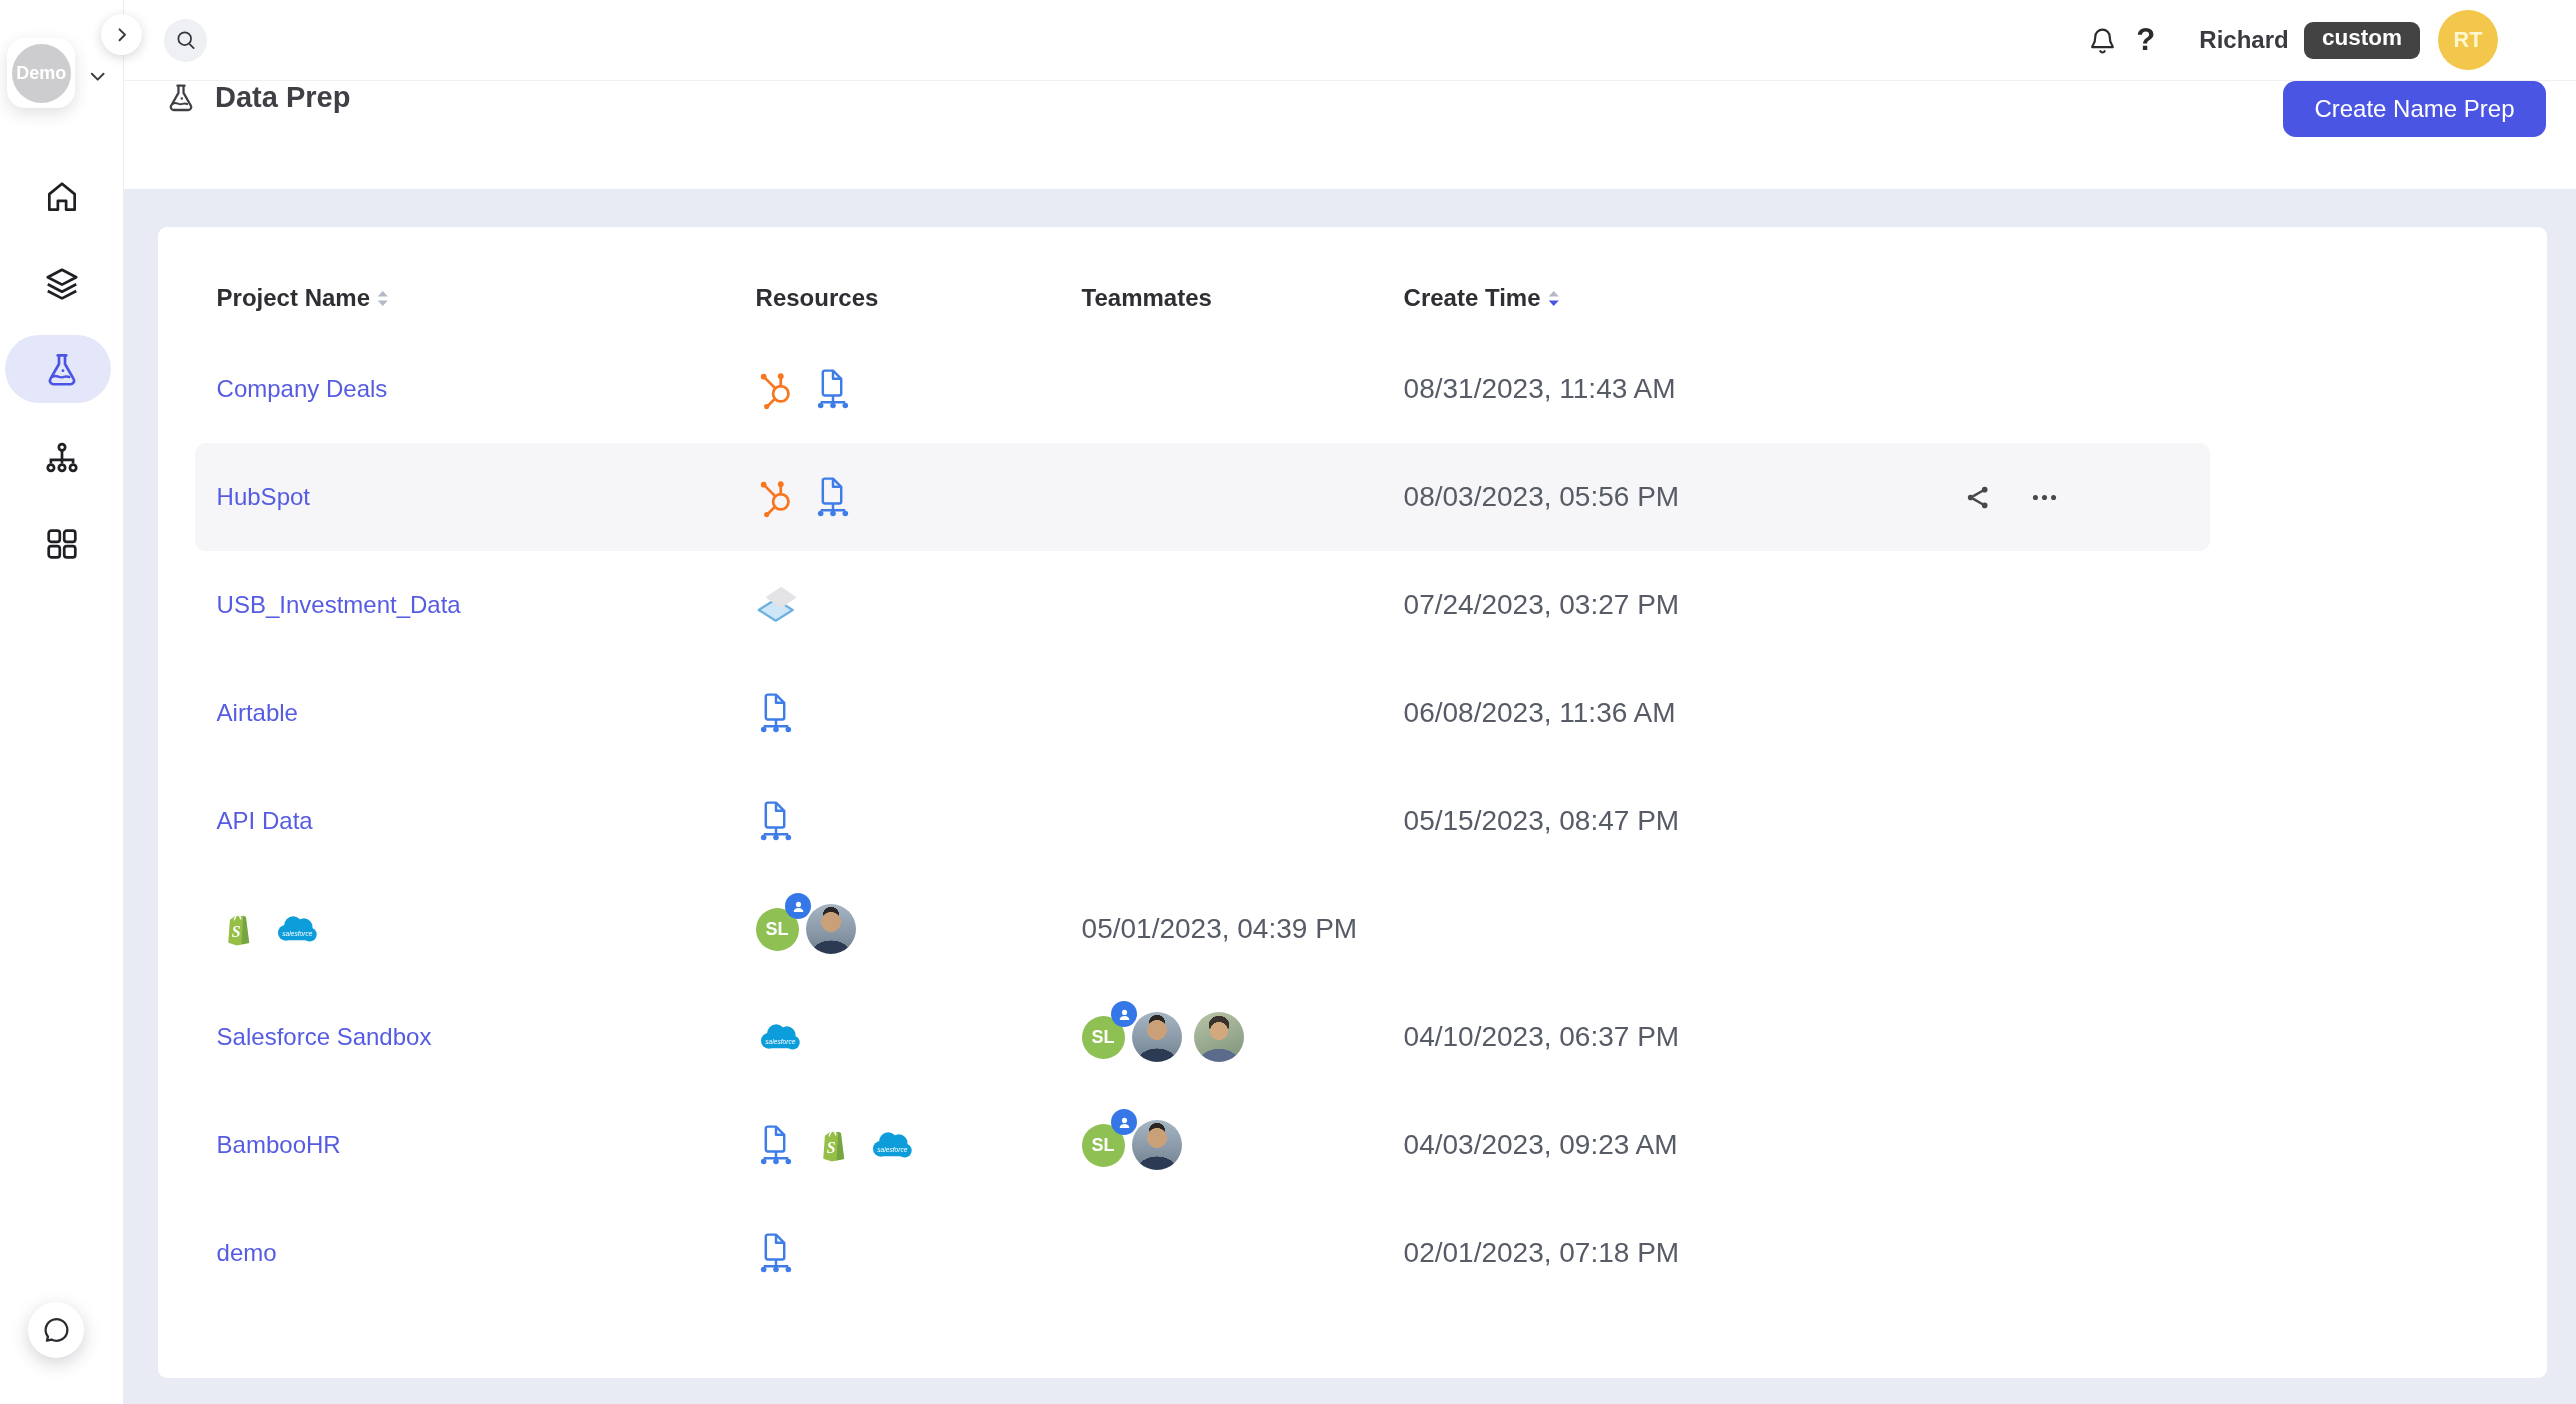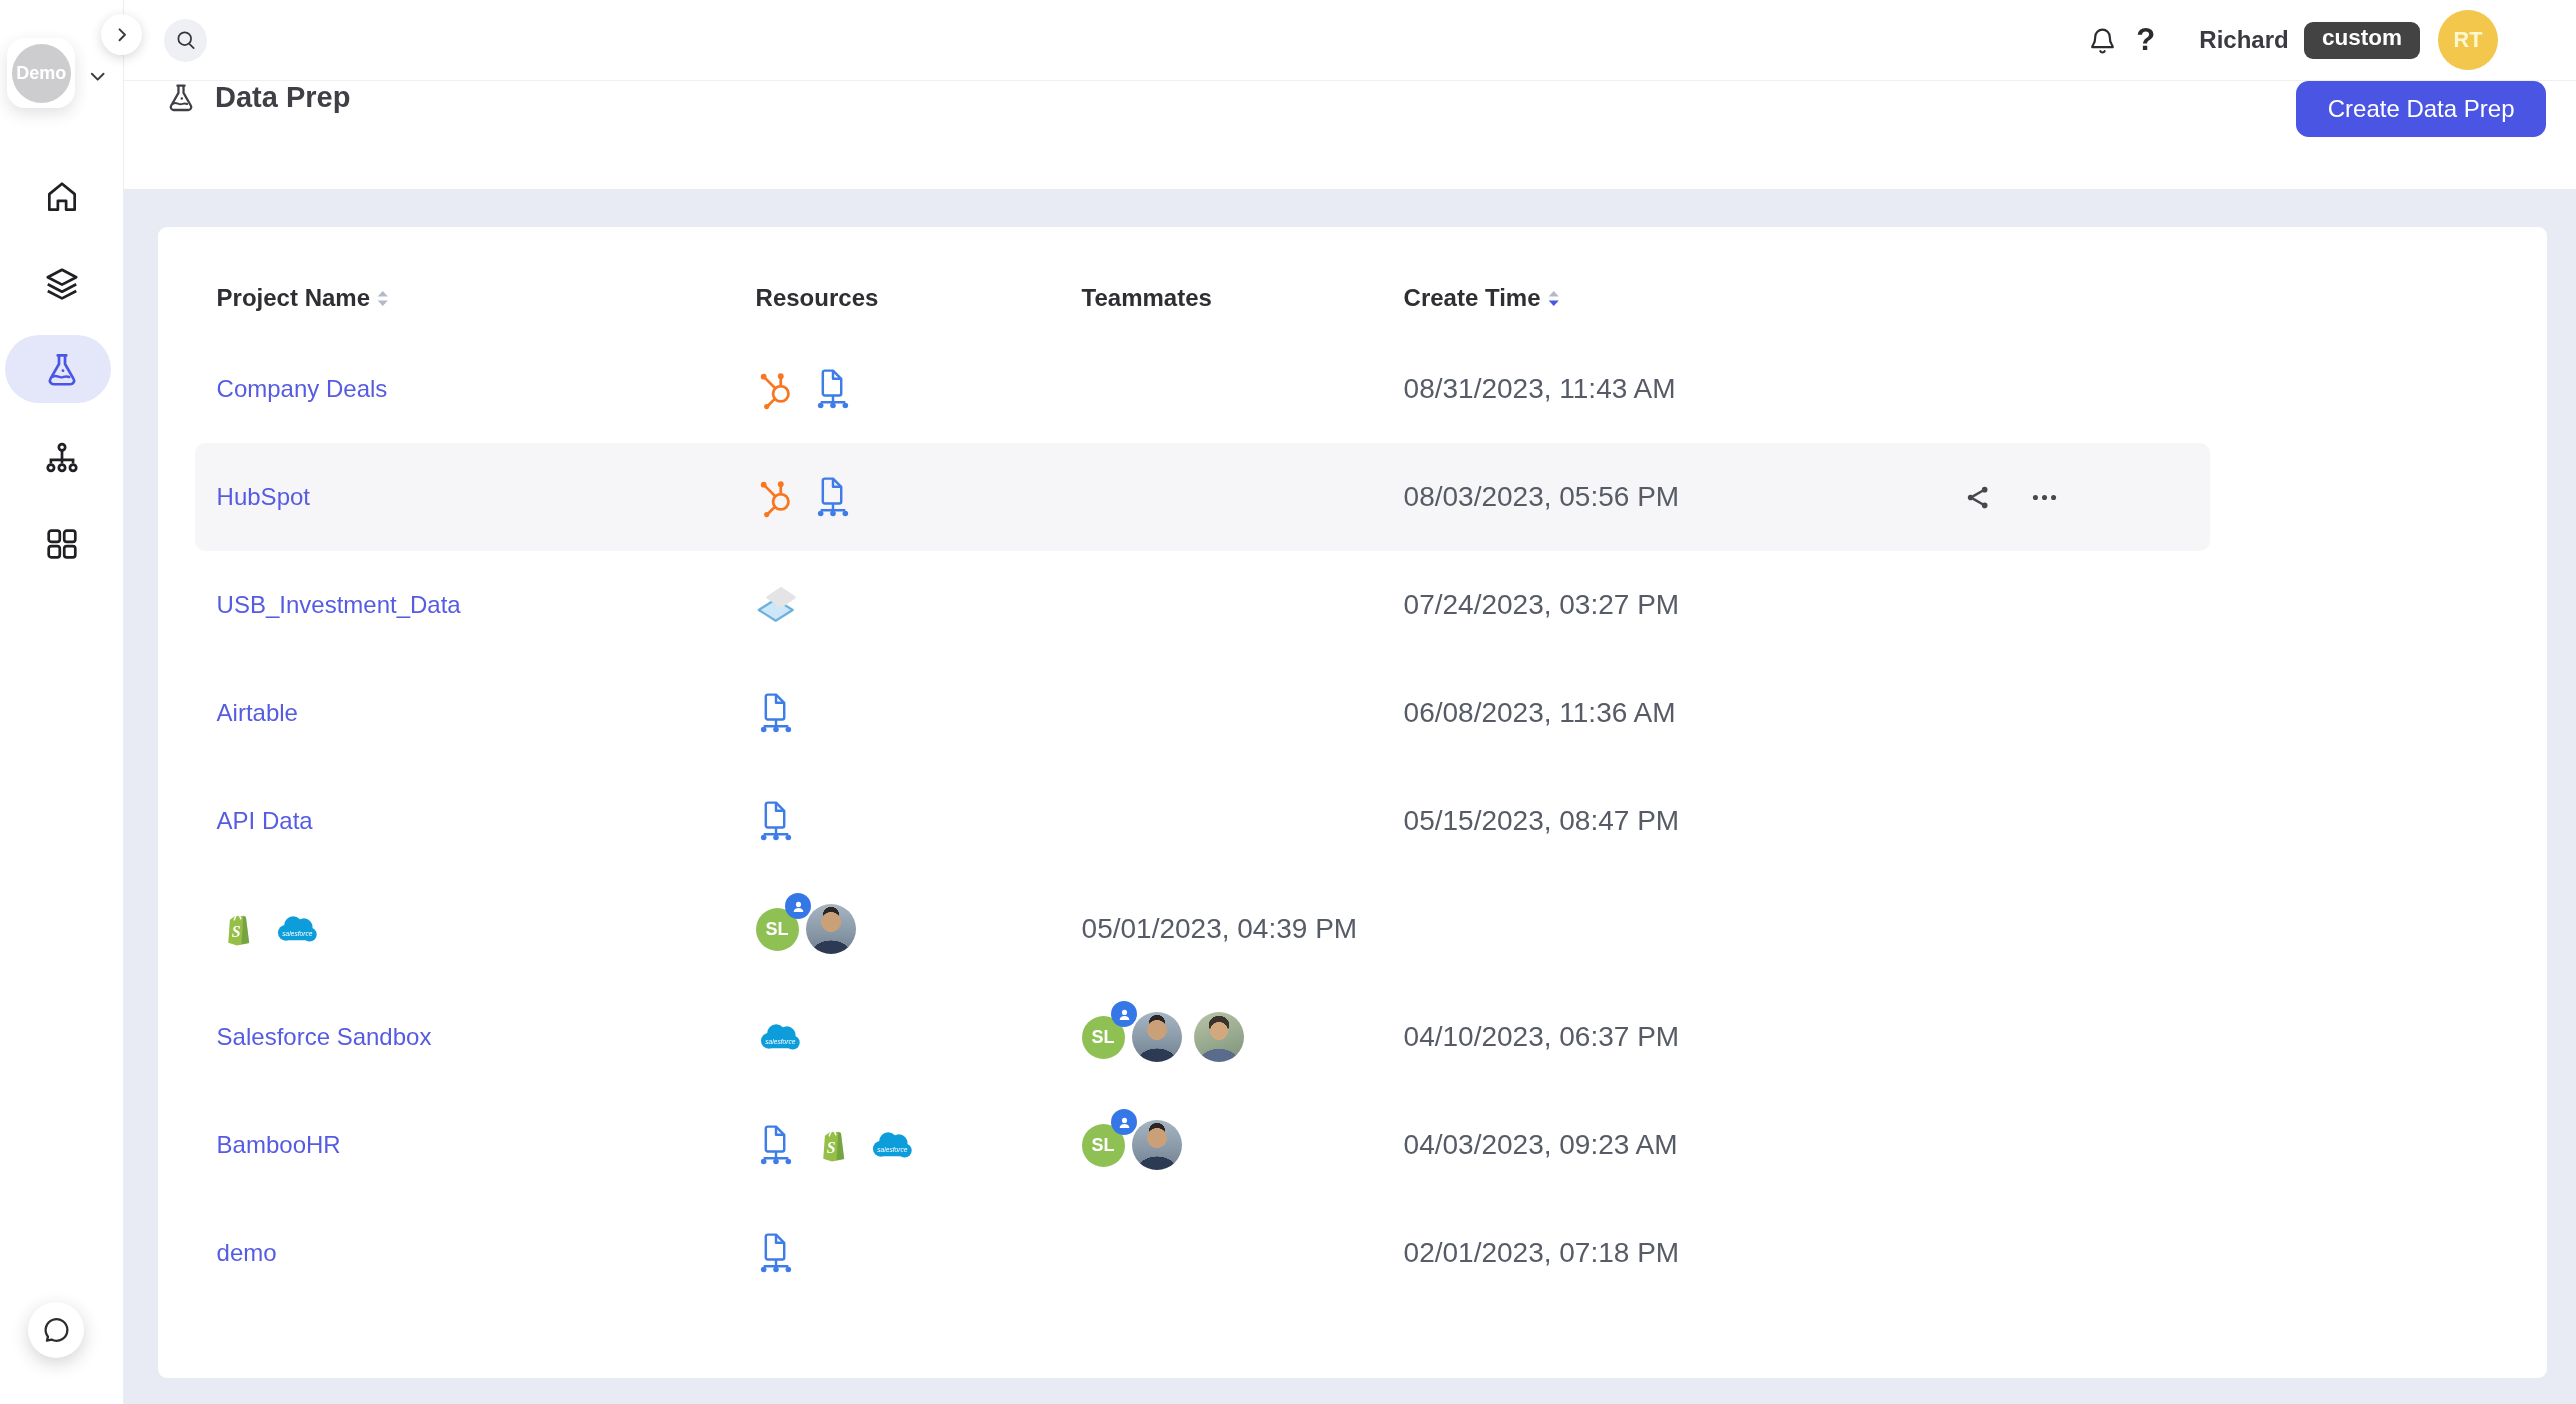--- a/index.html
+++ b/index.html
@@ -288,21 +288,21 @@
 
     <div class="page-header">
       <div class="page-title-group">
         <span>
             <svg width="32" height="32" viewBox="0 0 36 36">
               <use href="#flask-icon"></use>
             </svg>
           </span>
         <h1 class="page-title">Data Prep</h1>
       </div>
-      <button class="create-btn">Create Data Prep</button>
+      <button class="create-btn">Create Name Prep</button>
     </div>
 
     <div class="content">
       <div class="card">
         <div class="table">
 
           <div class="thead">
             <div class="th">
               <span>Project Name</span>
               <span class="sort">

